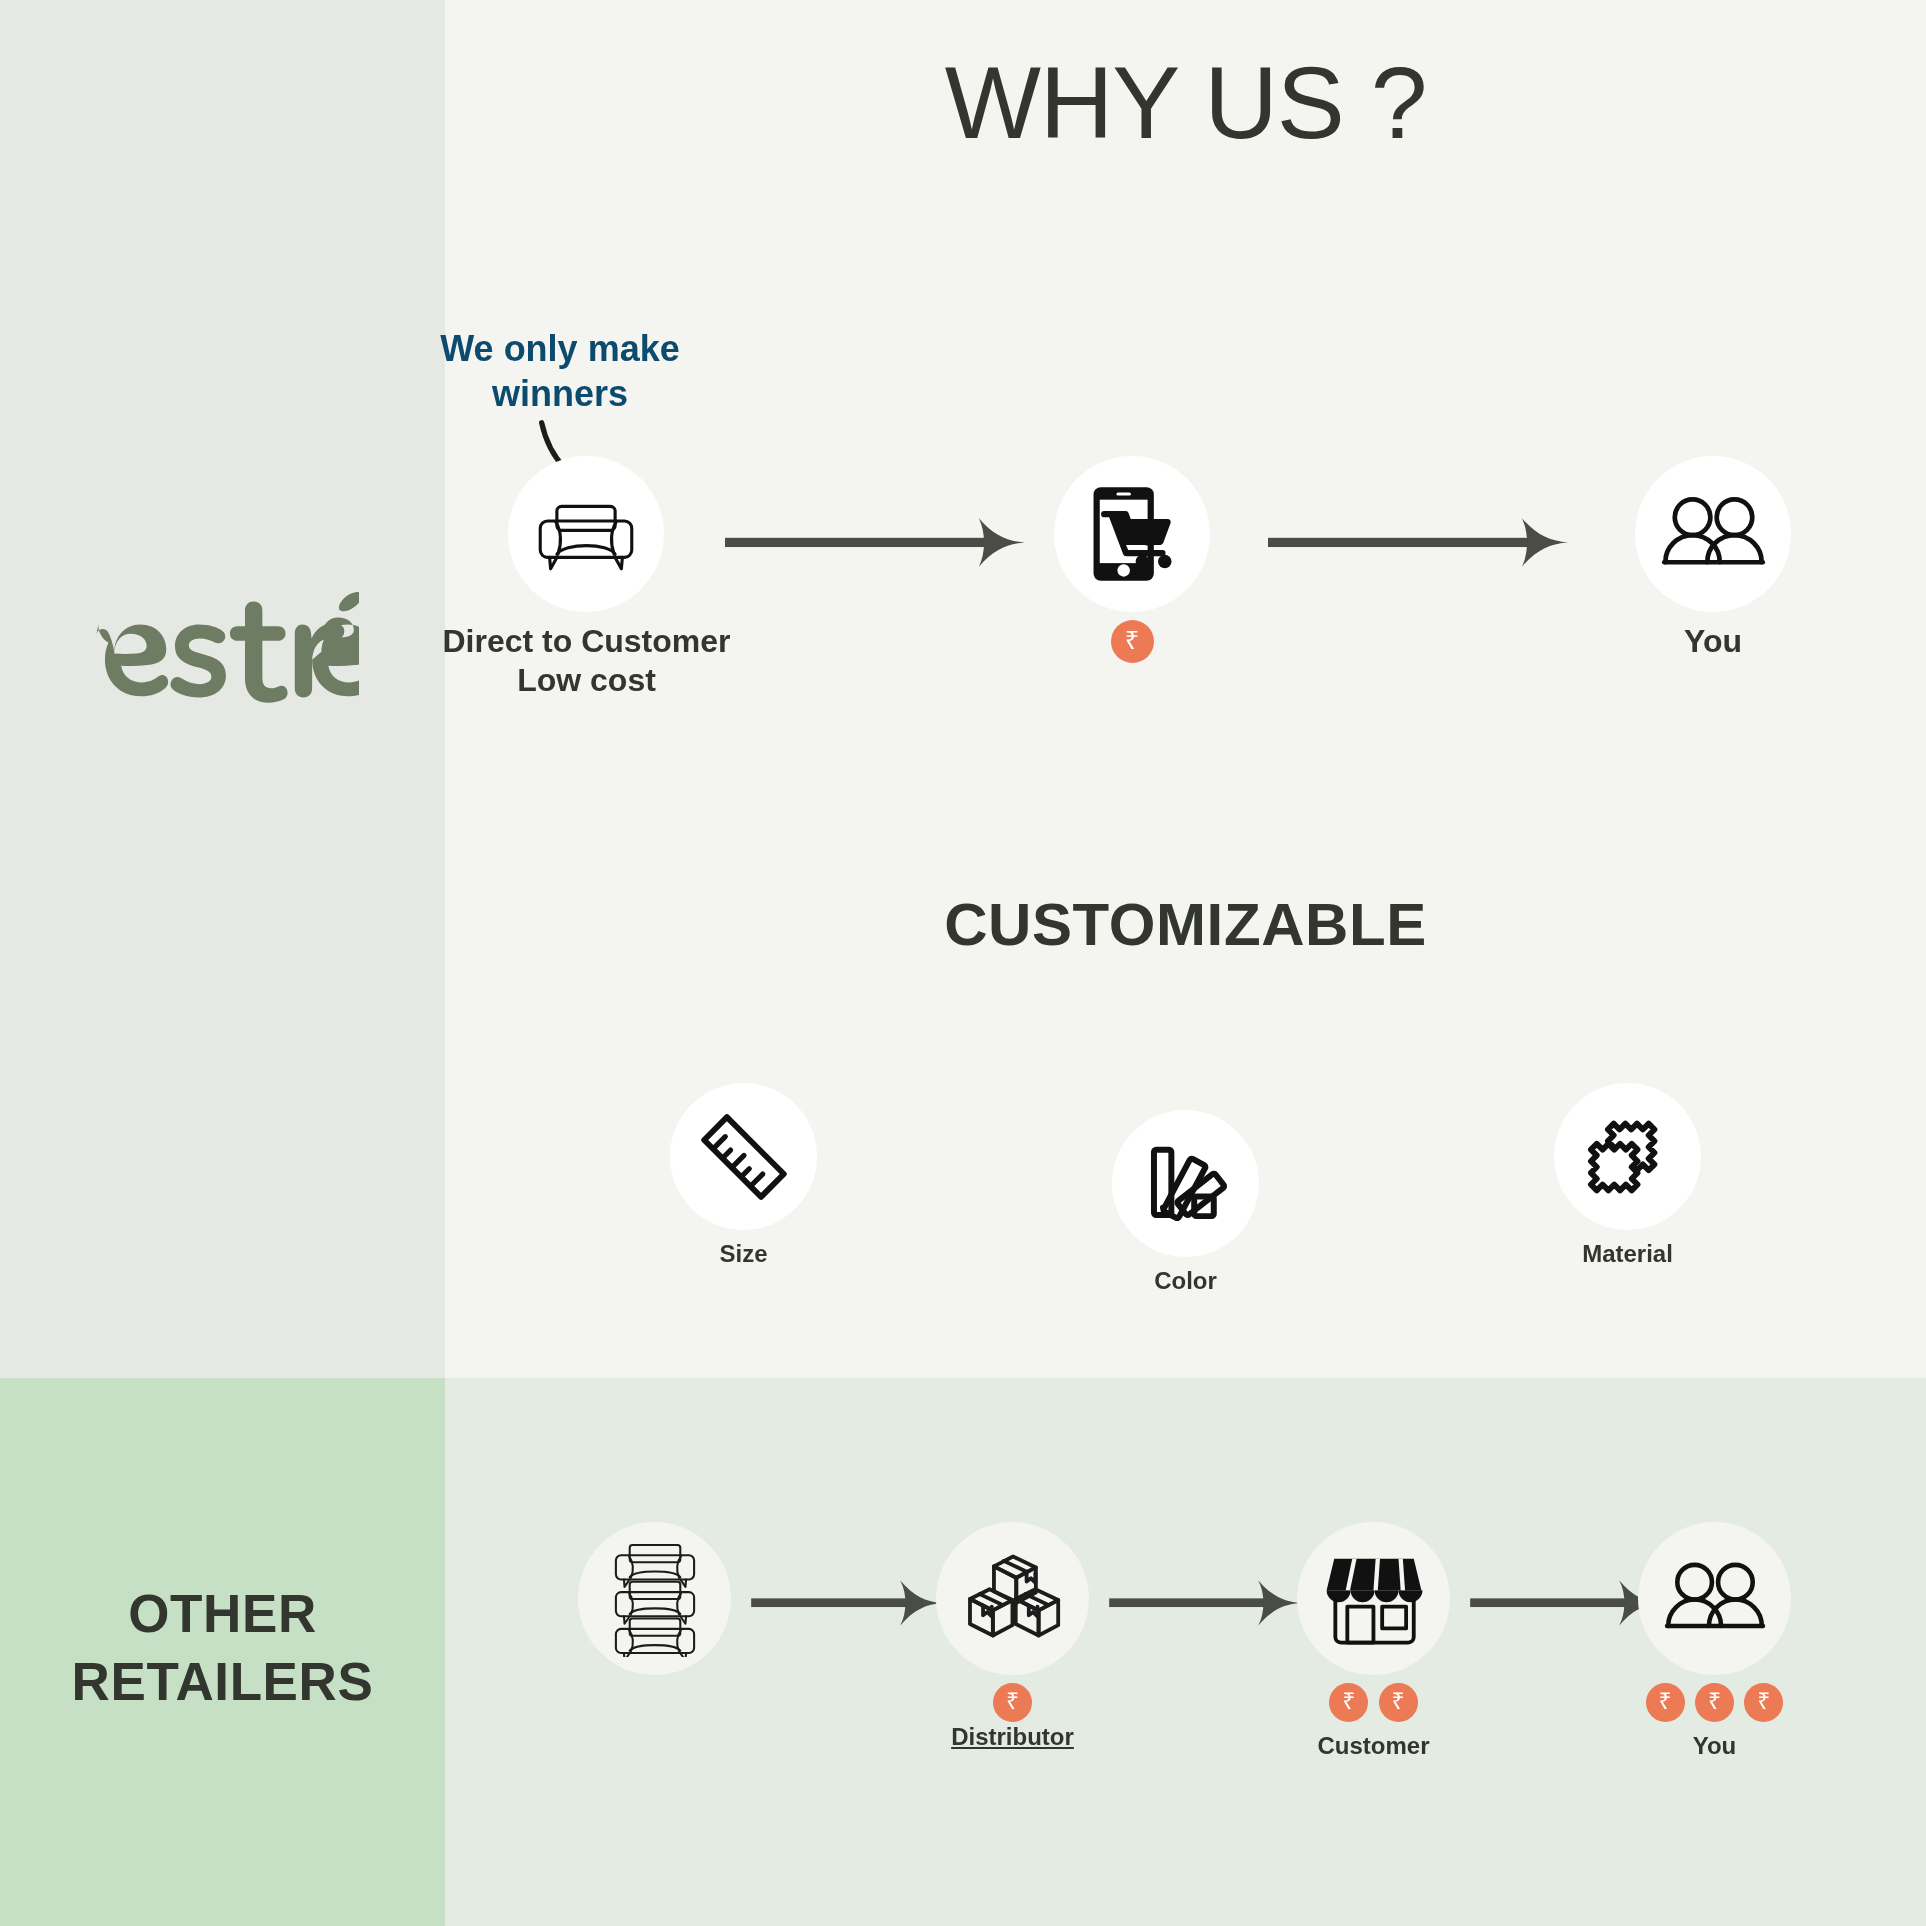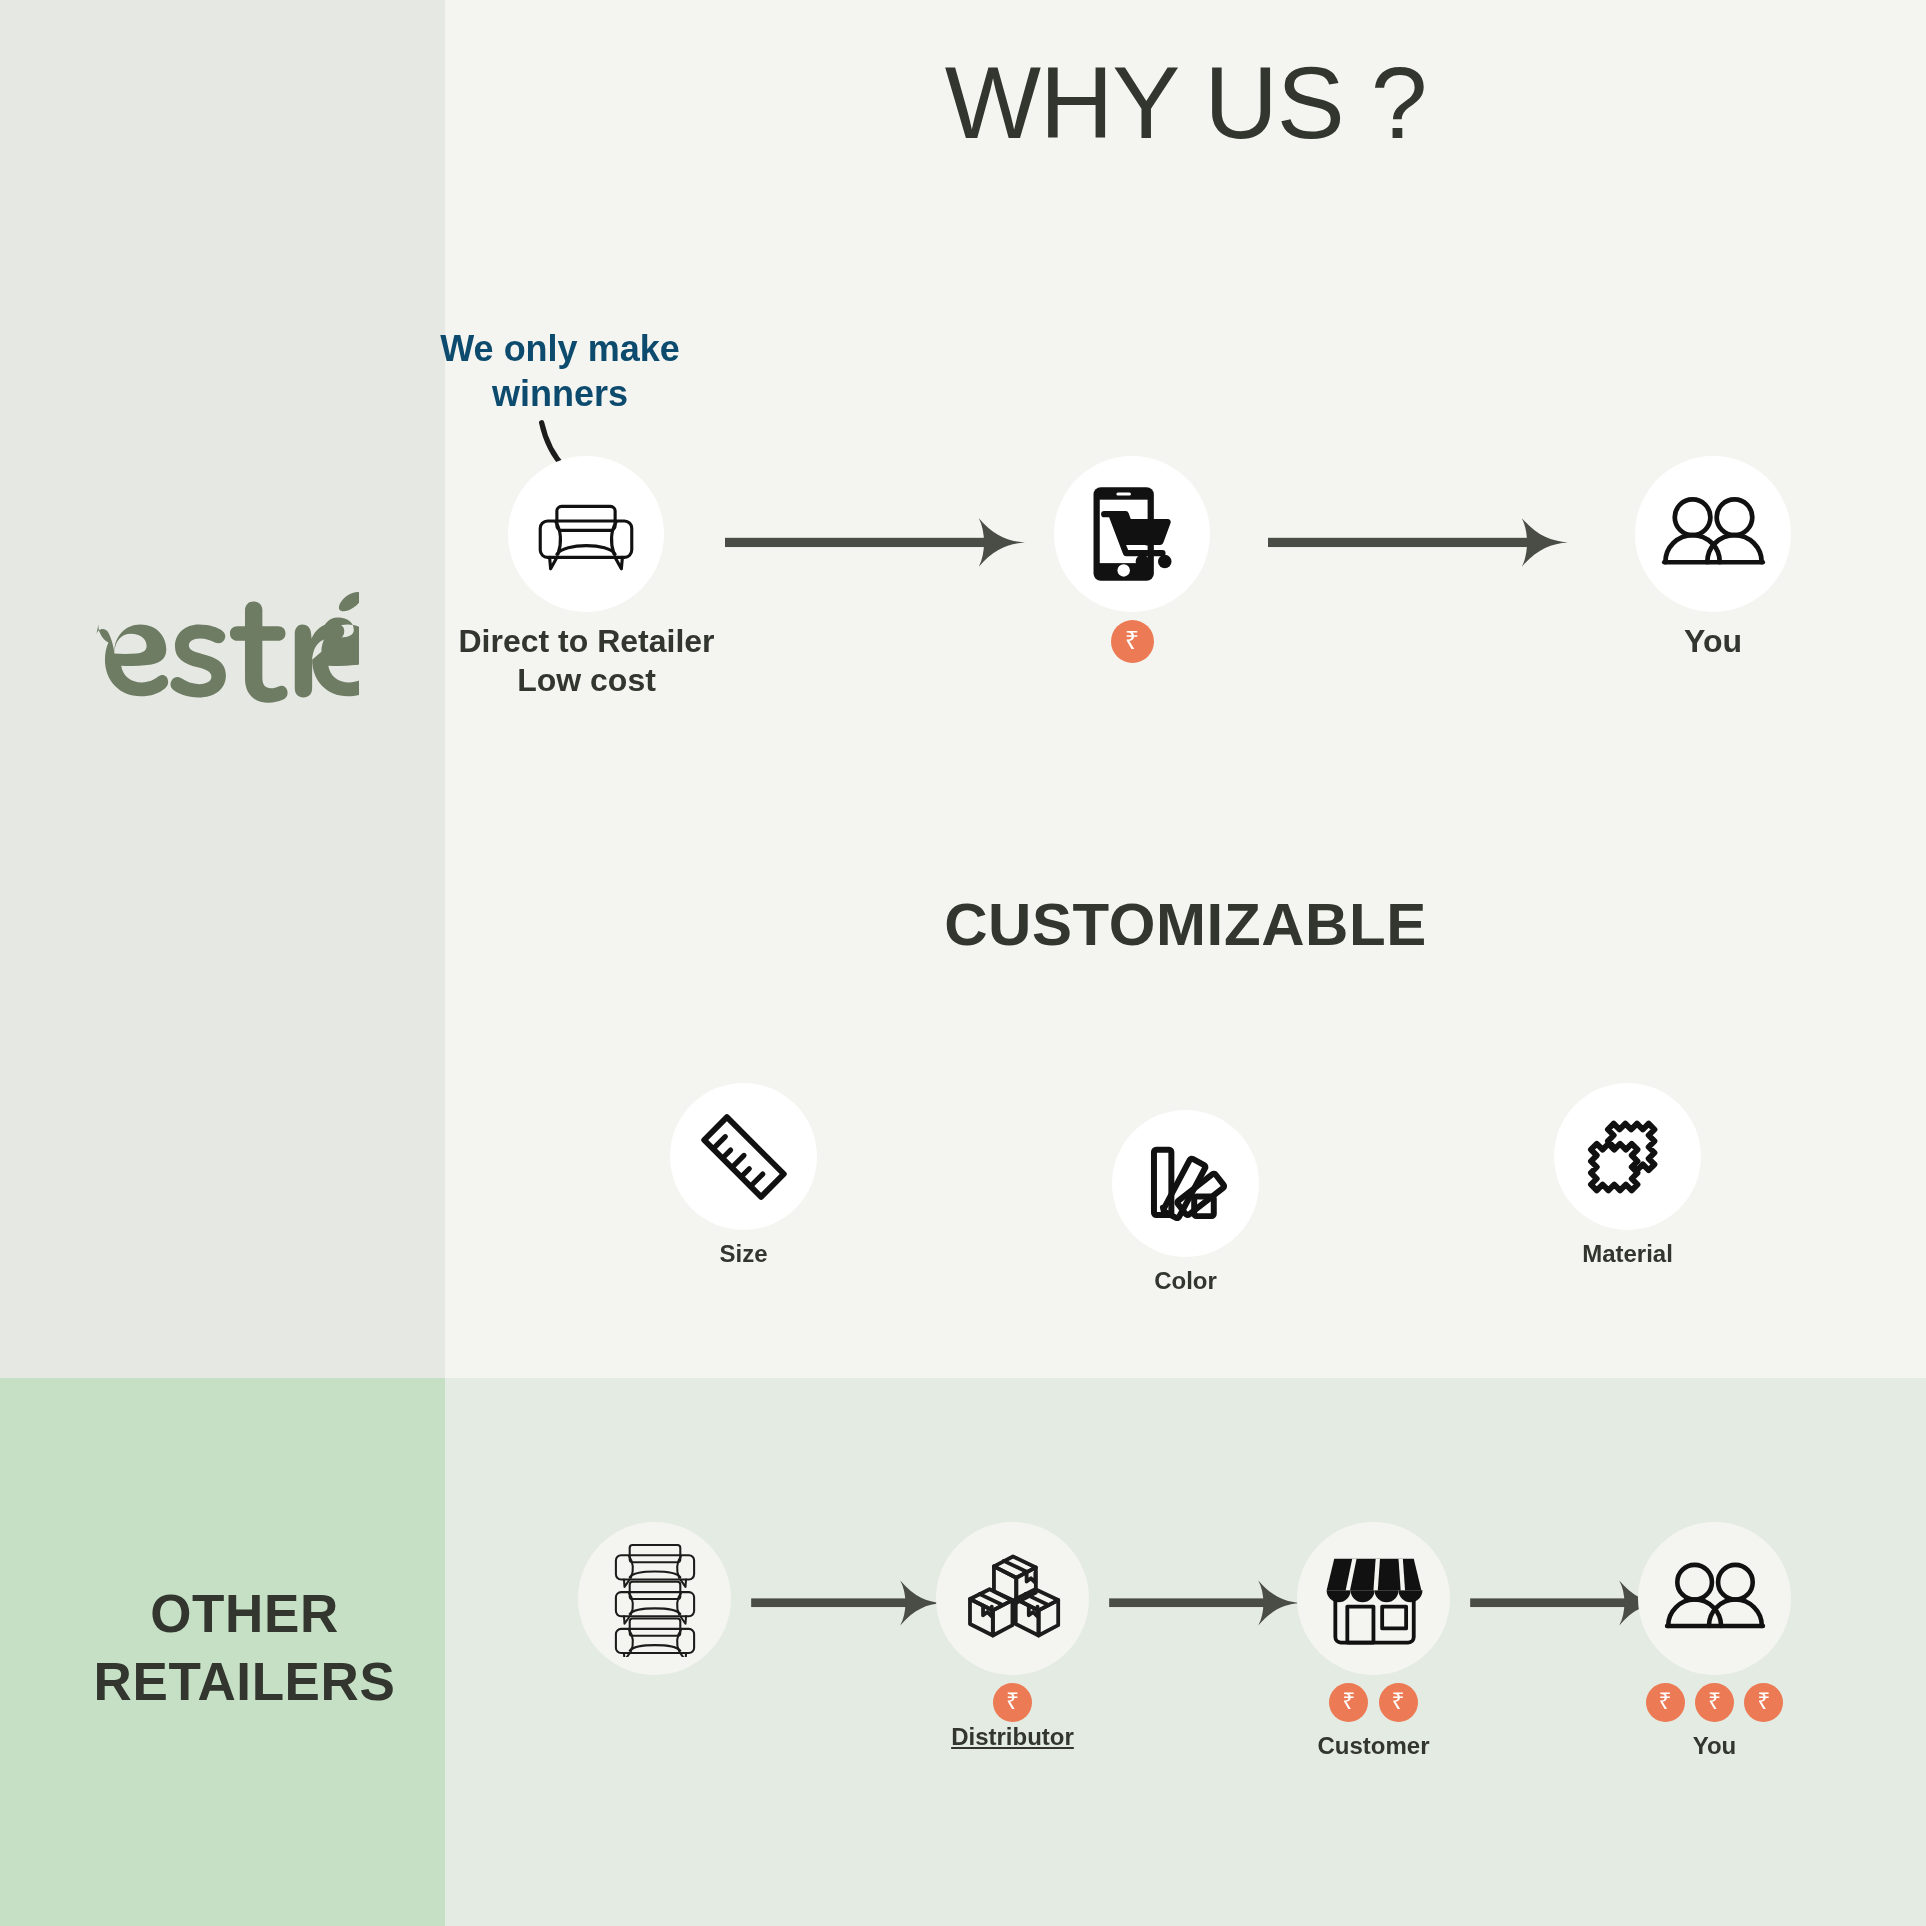--- a/index.html
+++ b/index.html
@@ -20,21 +20,21 @@
   
   #brand-logo{
     position:absolute;left:0;top:592px;width:445px;
     text-align:center;line-height:1;
   }
   #brand-logo svg{display:inline-block;}
   #other-retailers{
     position:absolute;left:0;top:1580px;width:445px;
     text-align:center;
     font-size:53px;font-weight:700;letter-spacing:0.6px;
-    line-height:1.28;color:#32362e;padding-left:22px;
+    line-height:1.28;color:#32362e;
   }
   #other-retailers span{display:block;}
 
   
   #page-title{
     position:absolute;left:445px;top:52px;width:1481px;
     text-align:center;
     font-size:102px;font-weight:400;letter-spacing:-1.2px;
     color:#32362e;line-height:1;
   }
@@ -136,21 +136,21 @@
         <rect x="12" y="44" width="176" height="70" rx="14"></rect>
         <path d="M42 46 c10 16 12 40 4 62"></path>
         <path d="M158 46 c-10 16-12 40-4 62"></path>
         <path d="M44 108 c14-22 100-22 112 0"></path>
         <path d="M30 114 l2 22 l12-22"></path>
         <path d="M170 114 l-2 22 l-12-22"></path>
       </g>
     </svg>
   </div>
   <div class="node-label node-label-big" style="width:347px;margin-left:-95px;">
-    <span>Direct to Retailer</span>
+    <span>Direct to Customer</span>
     <span>Low cost</span>
   </div>
 </div>
 
 <svg class="flow-arrow" style="left:725px;top:511px;width:300px;height:64px;" viewBox="0 0 520 110">
   <rect x="0" y="46" width="455" height="16" fill="#4a4d45"></rect>
   <path d="M440 12 C 466 42, 490 52, 520 54 C 490 56, 466 66, 440 96 C 452 72, 452 36, 440 12 Z" fill="#4a4d45"></path>
 </svg>
 
 <div class="node" style="left:1054px;top:456px;width:156px;">

